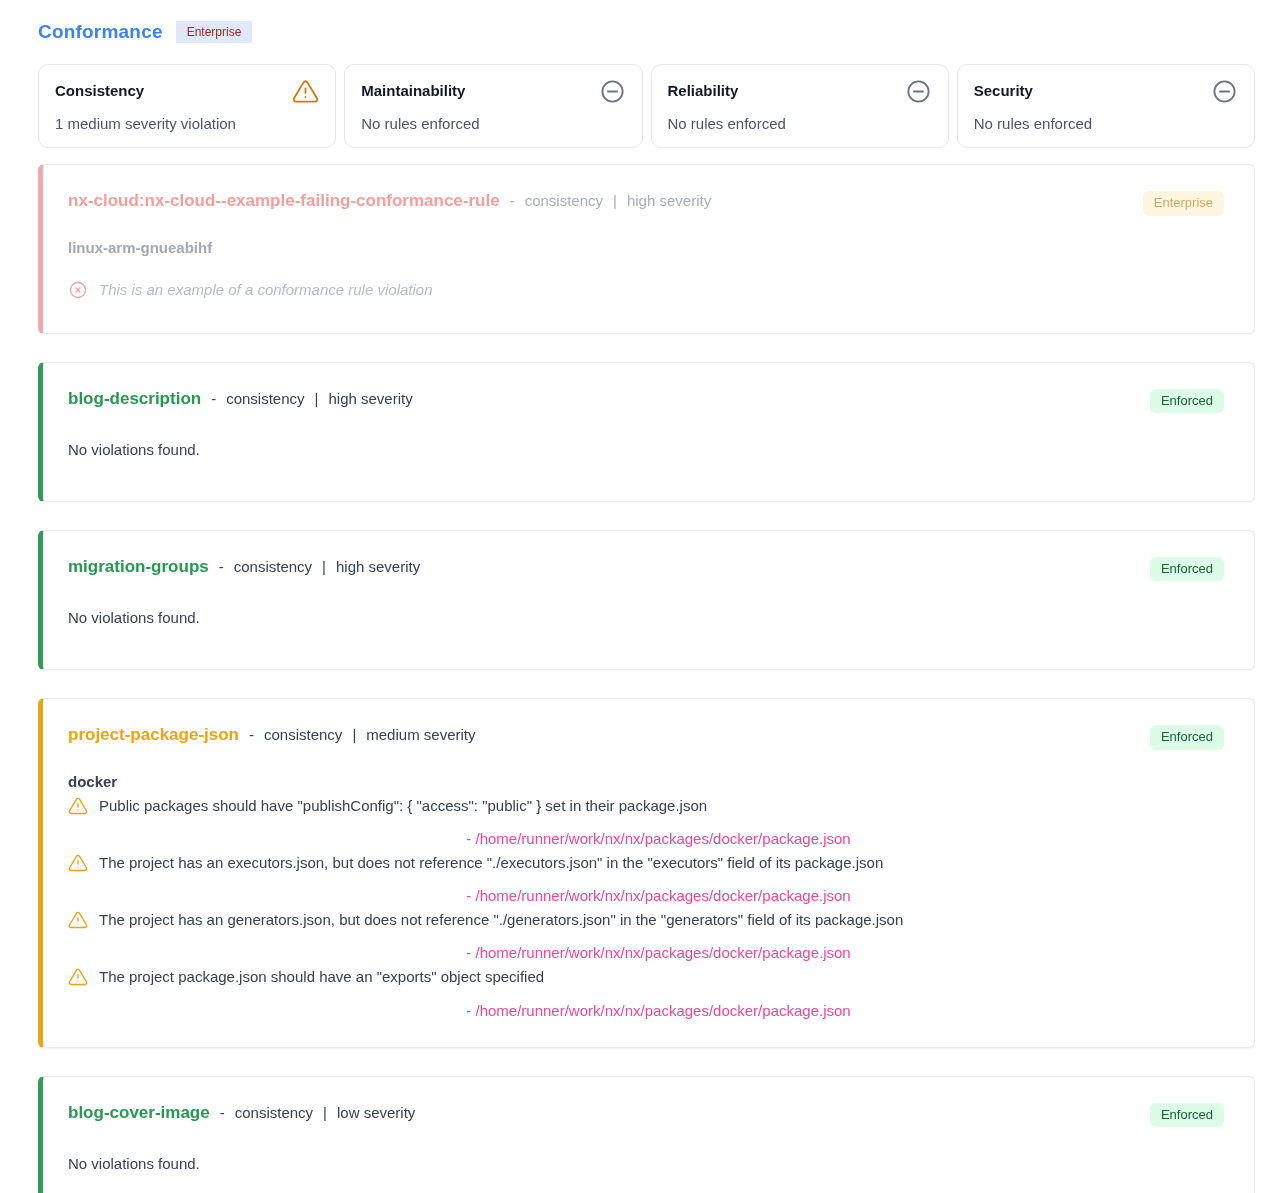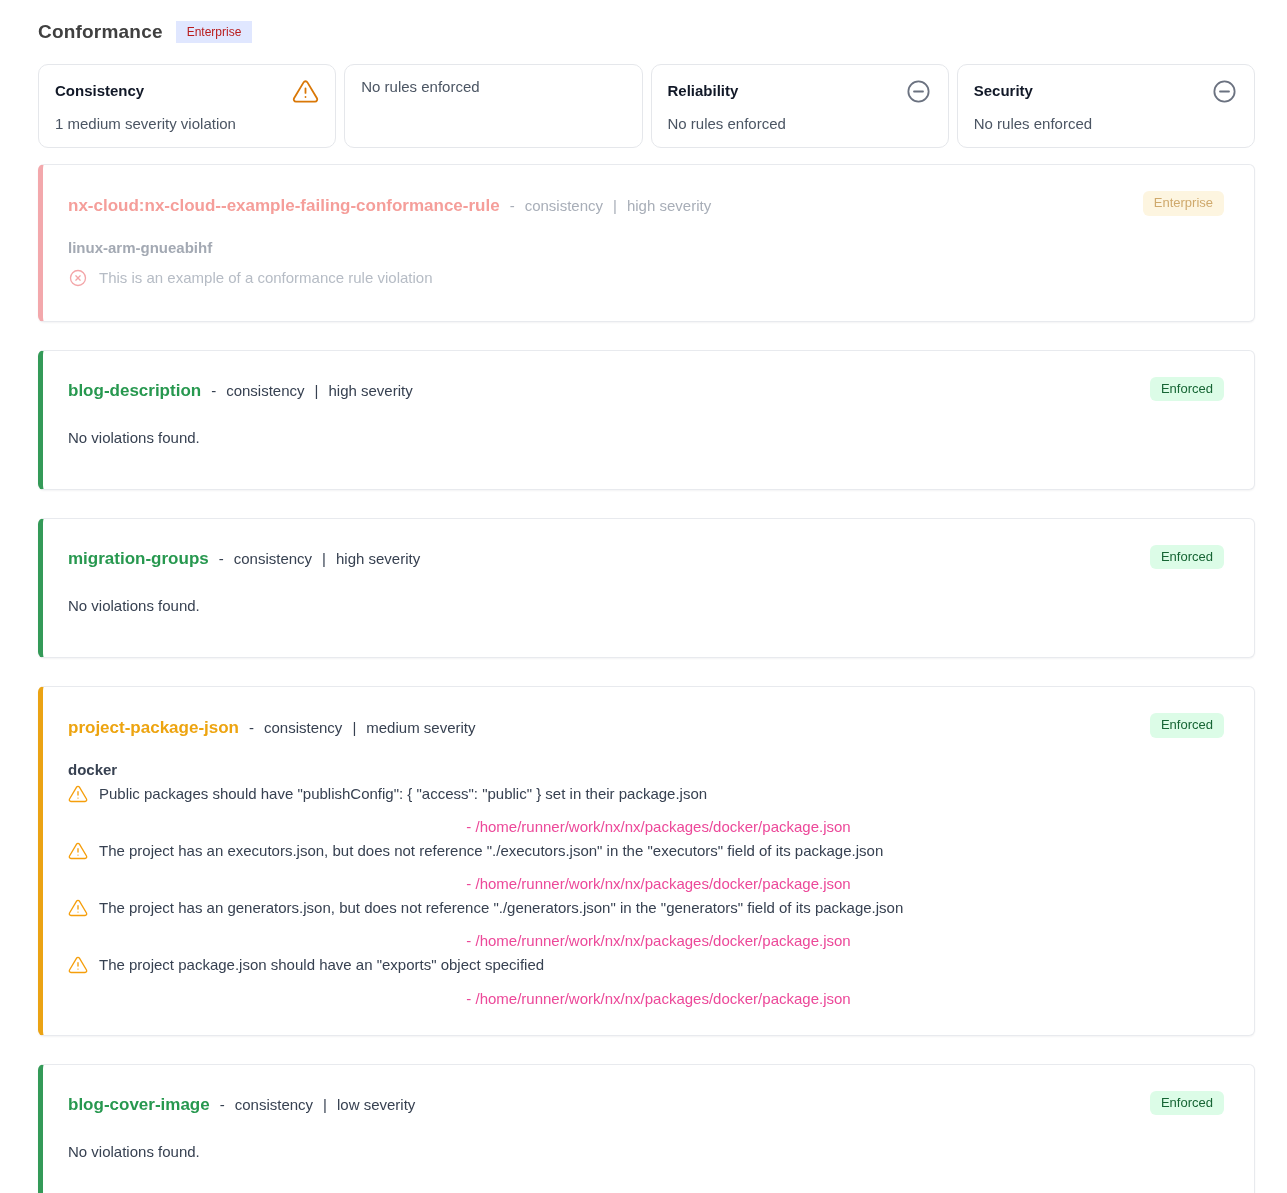--- a/index.html
+++ b/index.html
@@ -6,21 +6,21 @@
   html, body { margin: 0; padding: 0; background: #ffffff; }
   body {
     width: 1287px; min-height: 1193px;
     font-family: "Liberation Sans", sans-serif;
     color: #111827;
   }
   .container { padding: 14px 32px 40px 38px; }
 
   
   .header-row { display: flex; align-items: center; gap: 13px; padding-top: 7px; }
-  .page-title { font-size: 19px; font-weight: 700; margin: 0; letter-spacing: .2px; color: #404040; text-align: center; }
+  .page-title { font-size: 19px; font-weight: 700; margin: 0; letter-spacing: .2px; color: #3b82f6; text-align: center; }
   .badge-enterprise {
     background: #e0e7ff; color: #b91c1c; font-size: 12px; font-weight: 500;
     padding: 4px 11px; border-radius: 0; line-height: 1.2;
   }
 
   
   .summary-row { display: grid; grid-template-columns: repeat(4, 1fr); gap: 8px; margin-top: 21px; }
   .scard {
     border: 1px solid #e5e7eb; border-radius: 10px; background: #fff;
     height: 84px; padding: 13px 16px 15px 16px;
@@ -37,38 +37,38 @@
   .rules { margin-top: 16px; display: flex; flex-direction: column; gap: 28px; }
   .rcard {
     background: #fff; border: 1px solid #e8eaee; border-left-width: 5px;
     border-radius: 6px; padding: 26px 30px 28px 25px;
     box-shadow: 0 1px 2px rgba(16,24,40,.05);
   }
   .rcard--passing { border-left-color: #349a58; }
   .rcard--warning { border-left-color: #eba314; }
   .rcard--failing { border-left-color: #f3a8ac; }
 
-  .rcard-head { display: flex; justify-content: space-between; align-items: flex-end; gap: 16px; }
+  .rcard-head { display: flex; justify-content: space-between; align-items: flex-start; gap: 16px; }
   .rcard-title-row { display: flex; align-items: baseline; gap: 10px; font-size: 15px; color: #374151; flex-wrap: wrap; }
   .rule-name { font-size: 17px; font-weight: 700; text-decoration: none; cursor: pointer; }
   .rcard--passing .rule-name { color: #27984f; }
   .rcard--warning .rule-name { color: #eda410; }
   .rcard--failing .rule-name { color: #f59e9a; }
   .rcard--failing .rcard-title-row { color: #a8aeb8; }
   .meta-sep { color: inherit; }
 
   .badge-pill { font-size: 13px; font-weight: 400; padding: 4px 11px; border-radius: 6px; white-space: nowrap; line-height: 1.25; }
   .badge--enforced  { background: #dcfce7; color: #166534; }
   .badge--evaluated { background: #fdf5e0; color: #cfa96c; }
 
   .project-name { font-weight: 700; font-size: 15px; color: #374151; margin: 23px 0 0 0; }
   .rcard--failing .project-name { color: #a3a9b3; }
 
   .violation { margin-top: 6px; }
-  .rcard--failing .violation { margin-top: 12px; }
+  .rcard--failing .violation { margin-top: 24px; font-style: italic; }
   .v-msg { display: flex; align-items: flex-start; gap: 11px; font-size: 15px; color: #374151; line-height: 1.35; }
   .v-msg svg { width: 20px; height: 20px; flex: none; margin-top: 0px; }
   .rcard--warning .v-msg svg { color: #f59e0b; }
   .rcard--failing .v-msg { color: #b6bcc5; }
   .rcard--failing .v-msg svg { color: #f3a5a8; }
   .v-path { margin-top: 9px; padding-left: 25px; font-size: 15px; color: #ec4899; text-align: center; }
 
   .empty-message { margin-top: 28px; font-size: 15px; color: #374151; }
 </style>
 </head>
@@ -88,20 +88,29 @@
       <span class="scard-icon icon-amber">
             <svg viewBox="0 0 24 24" fill="none" stroke="currentColor" stroke-width="1.6" stroke-linecap="round" stroke-linejoin="round">
               <path d="M12 9.2v4.1m0 3.6h.01M10.29 3.86 1.82 18a2 2 0 0 0 1.71 3h16.94a2 2 0 0 0 1.71-3L13.71 3.86a2 2 0 0 0-3.42 0z"></path>
             </svg>
           </span>
     </div>
     <div class="scard-status">1 medium severity violation</div>
   </div>
 
   <div class="scard">
+    <div class="scard-top">
+      <span class="scard-label">Maintainability</span>
+      <span class="scard-icon icon-gray">
+            <svg viewBox="0 0 24 24" fill="none" stroke="currentColor" stroke-width="1.6" stroke-linecap="round">
+              <circle cx="12" cy="12" r="9"></circle>
+              <path d="M8 12h8"></path>
+            </svg>
+          </span>
+    </div>
     <div class="scard-status">No rules enforced</div>
   </div>
 
   <div class="scard">
     <div class="scard-top">
       <span class="scard-label">Reliability</span>
       <span class="scard-icon icon-gray">
             <svg viewBox="0 0 24 24" fill="none" stroke="currentColor" stroke-width="1.6" stroke-linecap="round">
               <circle cx="12" cy="12" r="9"></circle>
               <path d="M8 12h8"></path>

